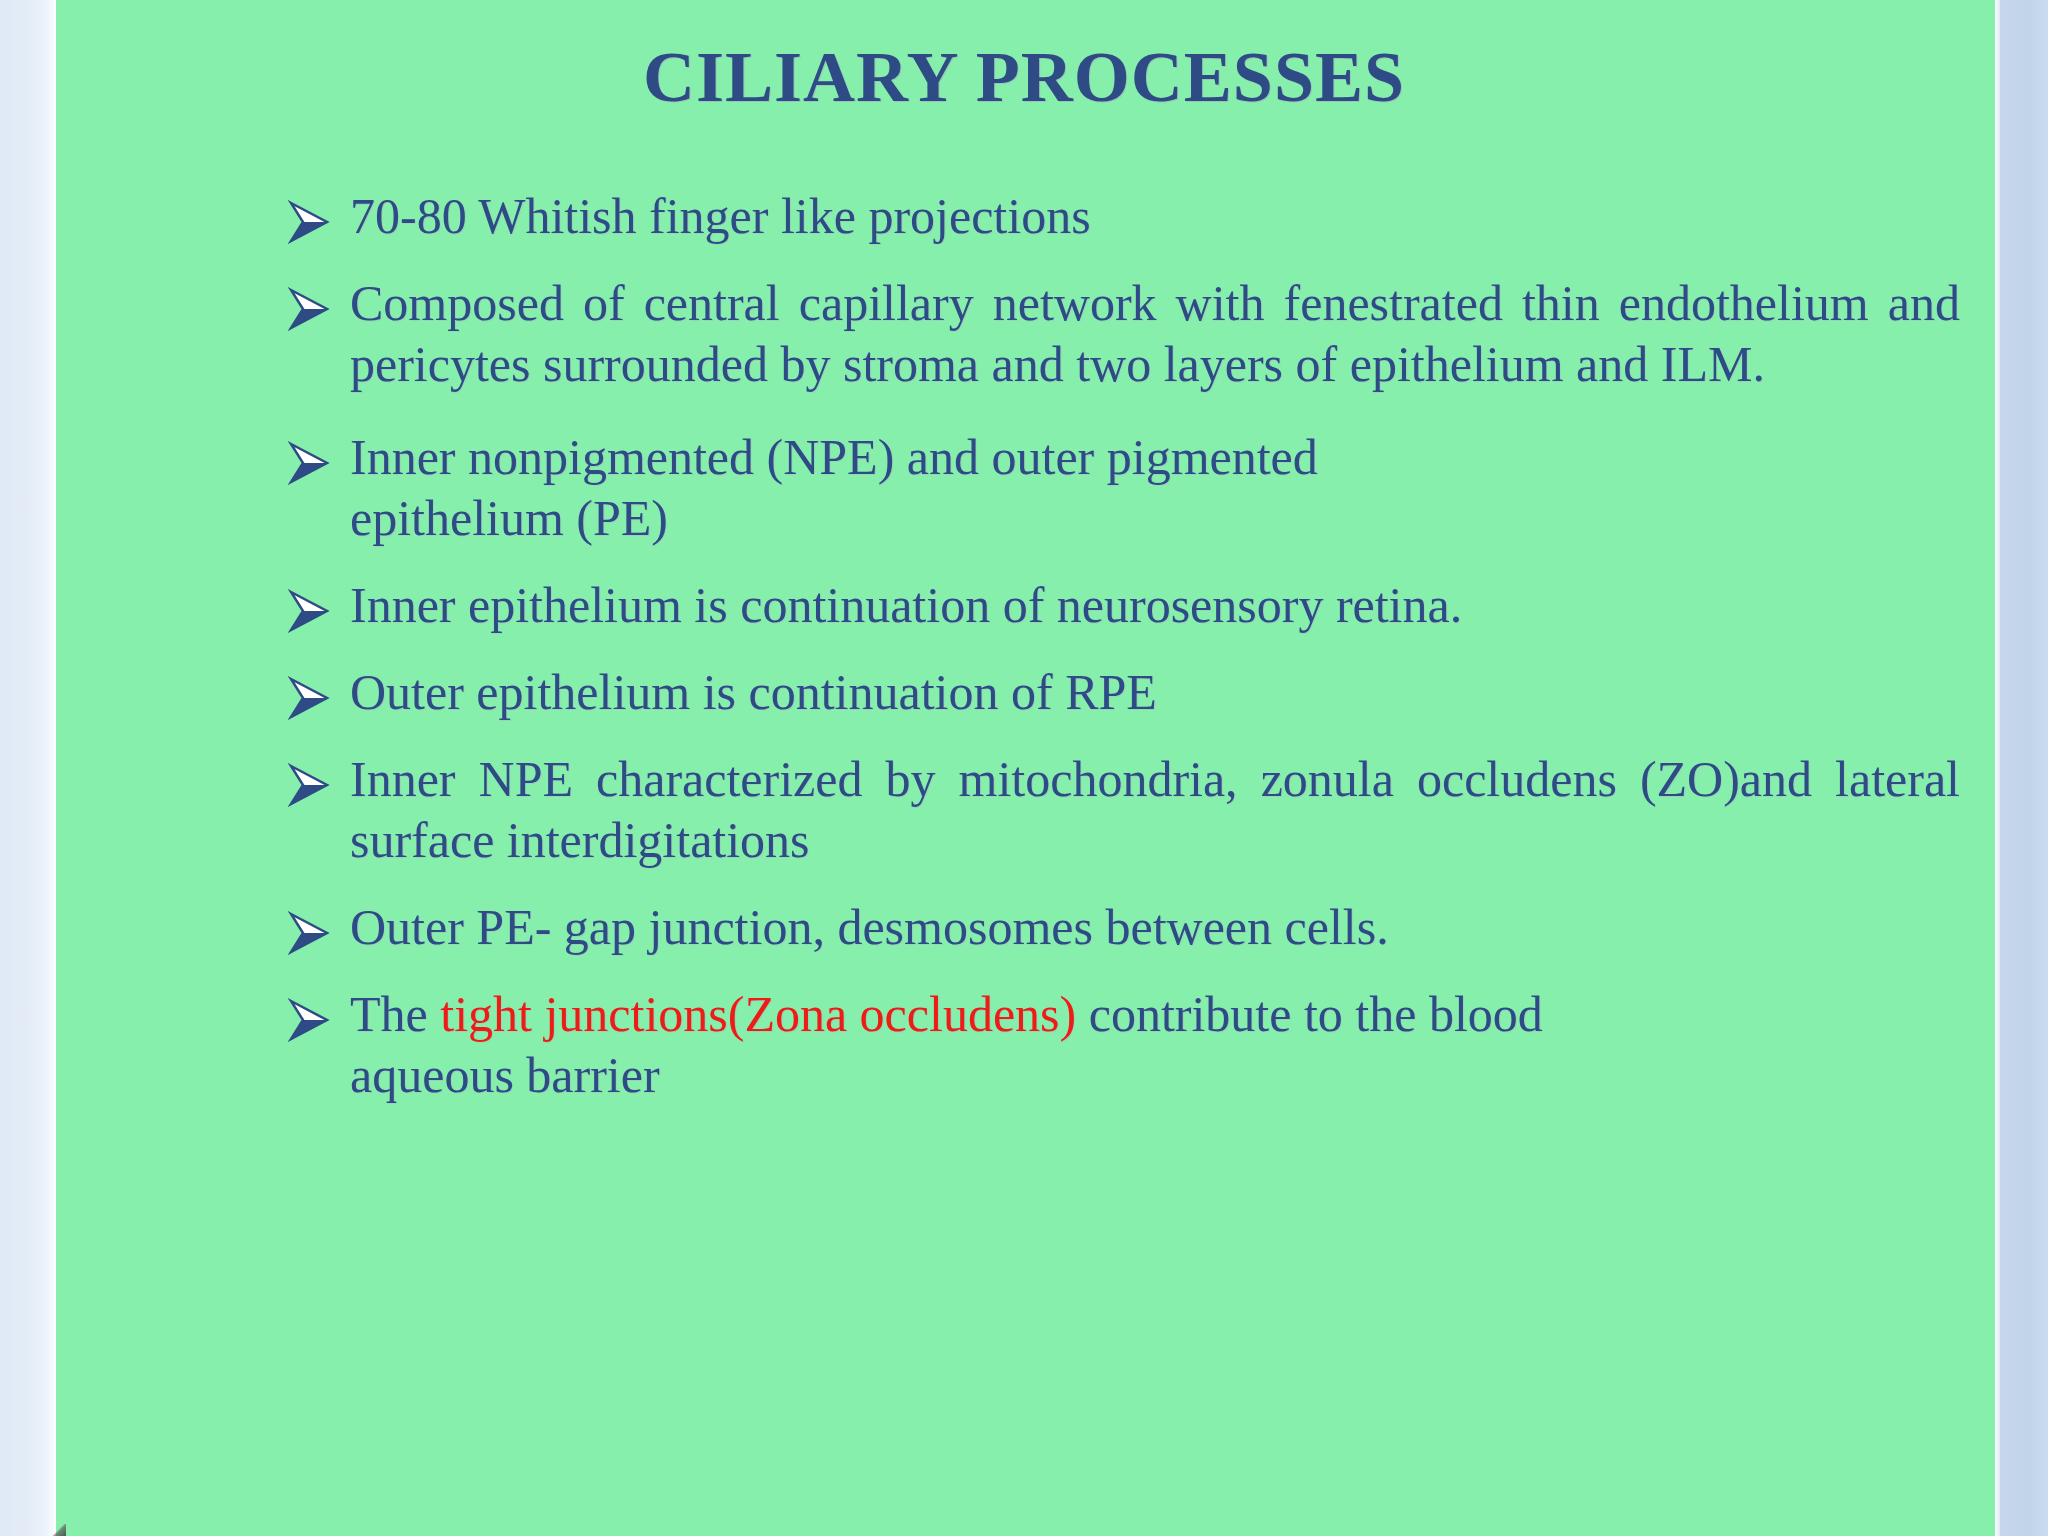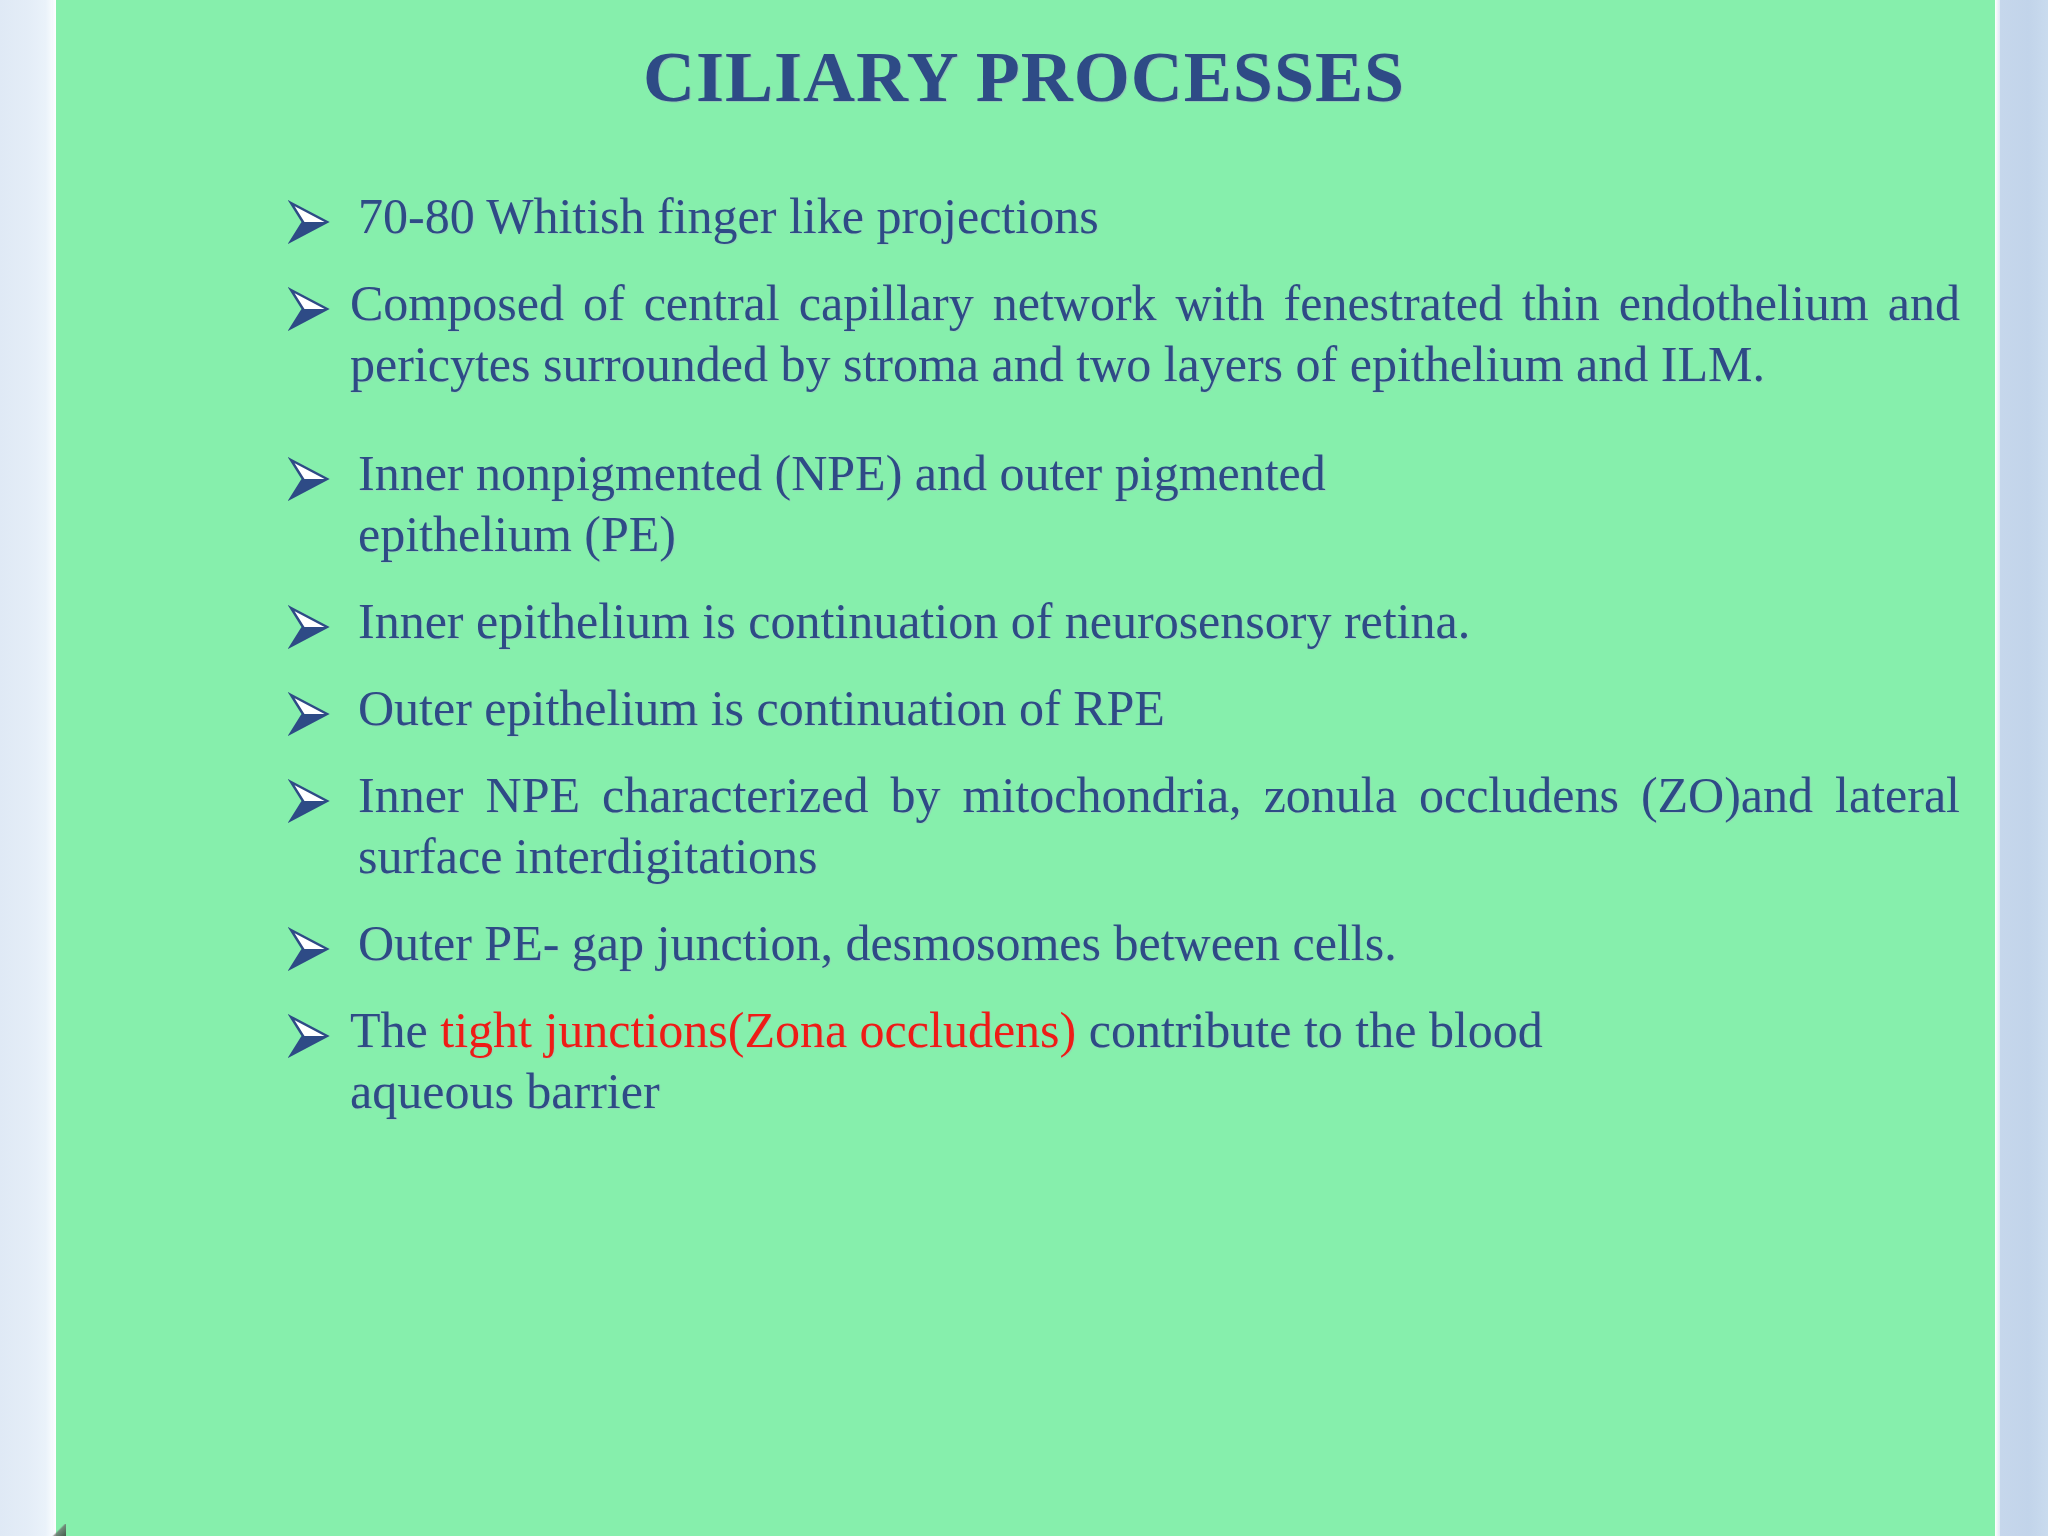--- a/index.html
+++ b/index.html
@@ -111,22 +111,22 @@
   }
   .bullet-text.justify > span.para {
     display: block;
     text-align: justify;
     text-align-last: left;
   }
   .accent-red {
     color: #ee1c16;
   }
 
-  .sp-1 { margin-bottom: 26px; gap: 8px; }
-  .sp-2 { margin-bottom: 48px; }
+  .sp-1 { margin-bottom: 26px; }
+  .sp-2 { margin-bottom: 32px; }
 </style>
 </head>
 <body>
 
 <div id="slide">
 
   <div class="edge-band left"></div>
   <div class="edge-band left-hair"></div>
   <div class="edge-band right"></div>
   <div class="edge-band right-hair"></div>

